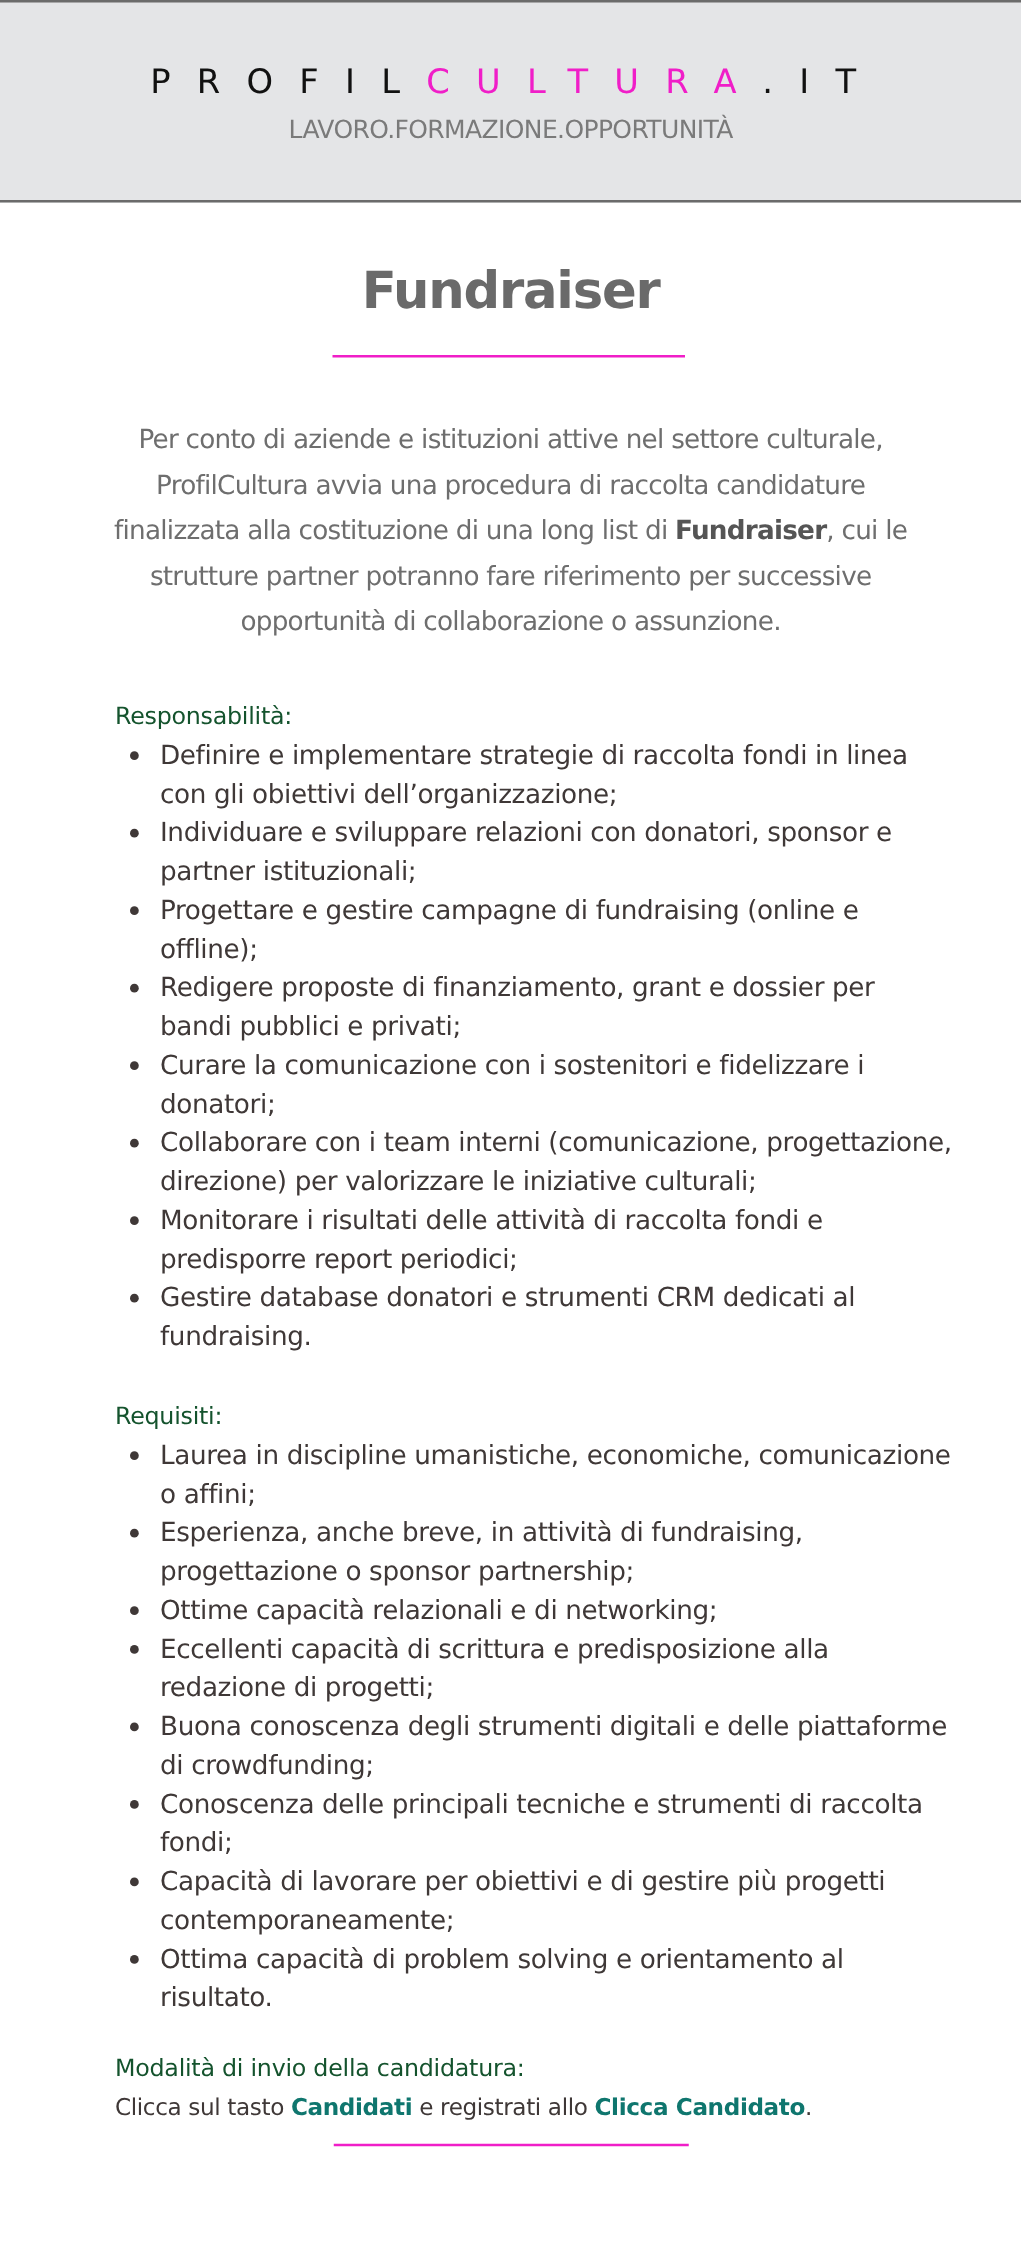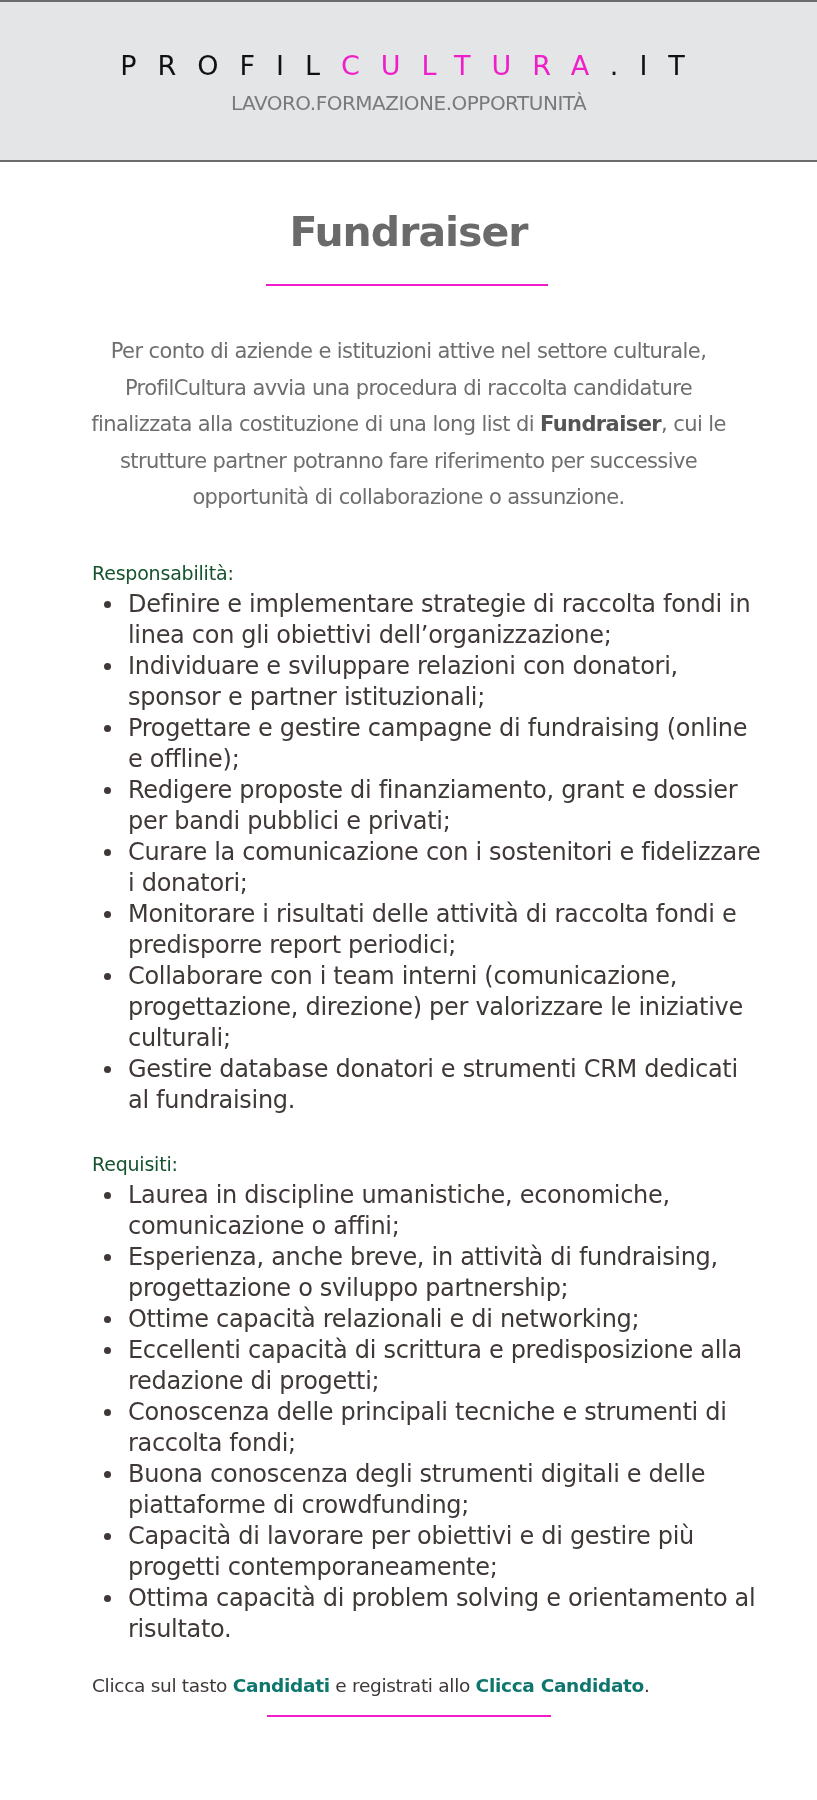--- a/index.html
+++ b/index.html
@@ -35,21 +35,21 @@
   }
   .intro b { color: #555; }
   .content {
     position: absolute; left: 92px; width: 670px; top: 557px;
     font-family: "DejaVu Sans Mono", "DejaVu Sans", sans-serif; color: #3f3837;
   }
   .content, .content * { font-family: "DejaVu Sans", sans-serif; }
   .section-head { font-size: 19px; line-height: 32px; color: #14532d; letter-spacing: -0.2px; }
   ul.items { margin: 0; padding: 0 0 0 36px; list-style: none; }
   ul.items li {
-    position: relative; font-size: 24px; line-height: 31px; color: #3f3837; letter-spacing: -0.3px;
+    position: relative; font-size: 21px; line-height: 31px; color: #3f3837; letter-spacing: -0.3px;
   }
   ul.items li .bullet {
     position: absolute; left: -24px; top: 12px; width: 7px; height: 7px; border-radius: 50%; background: #3f3837;
   }
   .gap { height: 32px; }
   .gap2 { height: 25px; }
   .apply { font-size: 18.5px; line-height: 31px; color: #3f3837; letter-spacing: -0.3px; }
   .apply b { font-weight: 600; color: #0f766e; }
 </style>
 </head>
@@ -66,37 +66,38 @@
 <p class="intro" style="margin:0;text-align:center;"><span>Per conto di aziende e istituzioni attive nel settore culturale, ProfilCultura avvia una procedura di raccolta candidature finalizzata alla costituzione di una long list di </span><b>Fundraiser</b><span>, cui le strutture partner potranno fare riferimento per successive opportunità di collaborazione o assunzione.</span></p>
 
 <div class="content">
   <div class="section-head"><span>Responsabilità</span><span>:</span></div>
   <ul class="items">
     <li><span class="bullet"></span><span>Definire e implementare strategie di raccolta fondi in linea con gli obiettivi dell’organizzazione;</span></li>
     <li><span class="bullet"></span><span>Individuare e sviluppare relazioni con donatori, sponsor e partner istituzionali;</span></li>
     <li><span class="bullet"></span><span>Progettare e gestire campagne di fundraising (online e offline);</span></li>
     <li><span class="bullet"></span><span>Redigere proposte di finanziamento, grant e dossier per bandi pubblici e privati;</span></li>
     <li><span class="bullet"></span><span>Curare la comunicazione con i sostenitori e fidelizzare i donatori;</span></li>
+    <li><span class="bullet"></span><span>Collaborare con i team interni (comunicazione, progettazione, direzione) per valorizzare le iniziative culturali;</span></li>
     <li><span class="bullet"></span><span>Monitorare i risultati delle attività di raccolta fondi e predisporre report periodici;</span></li>
-    <li><span class="bullet"></span><span>Collaborare con i team interni (comunicazione, progettazione, direzione) per valorizzare le iniziative culturali;</span></li>
     <li><span class="bullet"></span><span>Gestire database donatori e strumenti CRM dedicati al fundraising.</span></li>
   </ul>
 
   <div class="gap"></div>
 
   <div class="section-head"><span>Requisiti</span><span>:</span></div>
   <ul class="items">
     <li><span class="bullet"></span><span>Laurea in discipline umanistiche, economiche, comunicazione o affini;</span></li>
-    <li><span class="bullet"></span><span>Esperienza, anche breve, in attività di fundraising, progettazione o sviluppo partnership;</span></li>
+    <li><span class="bullet"></span><span>Esperienza, anche breve, in attività di fundraising, progettazione o sponsor partnership;</span></li>
     <li><span class="bullet"></span><span>Ottime capacità relazionali e di networking;</span></li>
     <li><span class="bullet"></span><span>Eccellenti capacità di scrittura e predisposizione alla redazione di progetti;</span></li>
+    <li><span class="bullet"></span><span>Buona conoscenza degli strumenti digitali e delle piattaforme di crowdfunding;</span></li>
     <li><span class="bullet"></span><span>Conoscenza delle principali tecniche e strumenti di raccolta fondi;</span></li>
-    <li><span class="bullet"></span><span>Buona conoscenza degli strumenti digitali e delle piattaforme di crowdfunding;</span></li>
     <li><span class="bullet"></span><span>Capacità di lavorare per obiettivi e di gestire più progetti contemporaneamente;</span></li>
     <li><span class="bullet"></span><span>Ottima capacità di problem solving e orientamento al risultato.</span></li>
   </ul>
 
   <div class="gap2"></div>
 
+  <div class="section-head">Modalità di invio della candidatura:</div>
   <div class="apply"><span>Clicca sul tasto </span><b>Candidati</b><span> e registrati allo </span><b>Clicca Candidato</b><span>.</span></div>
 </div>
 
 <div class="rule bottom"></div>
 
 </body></html>

